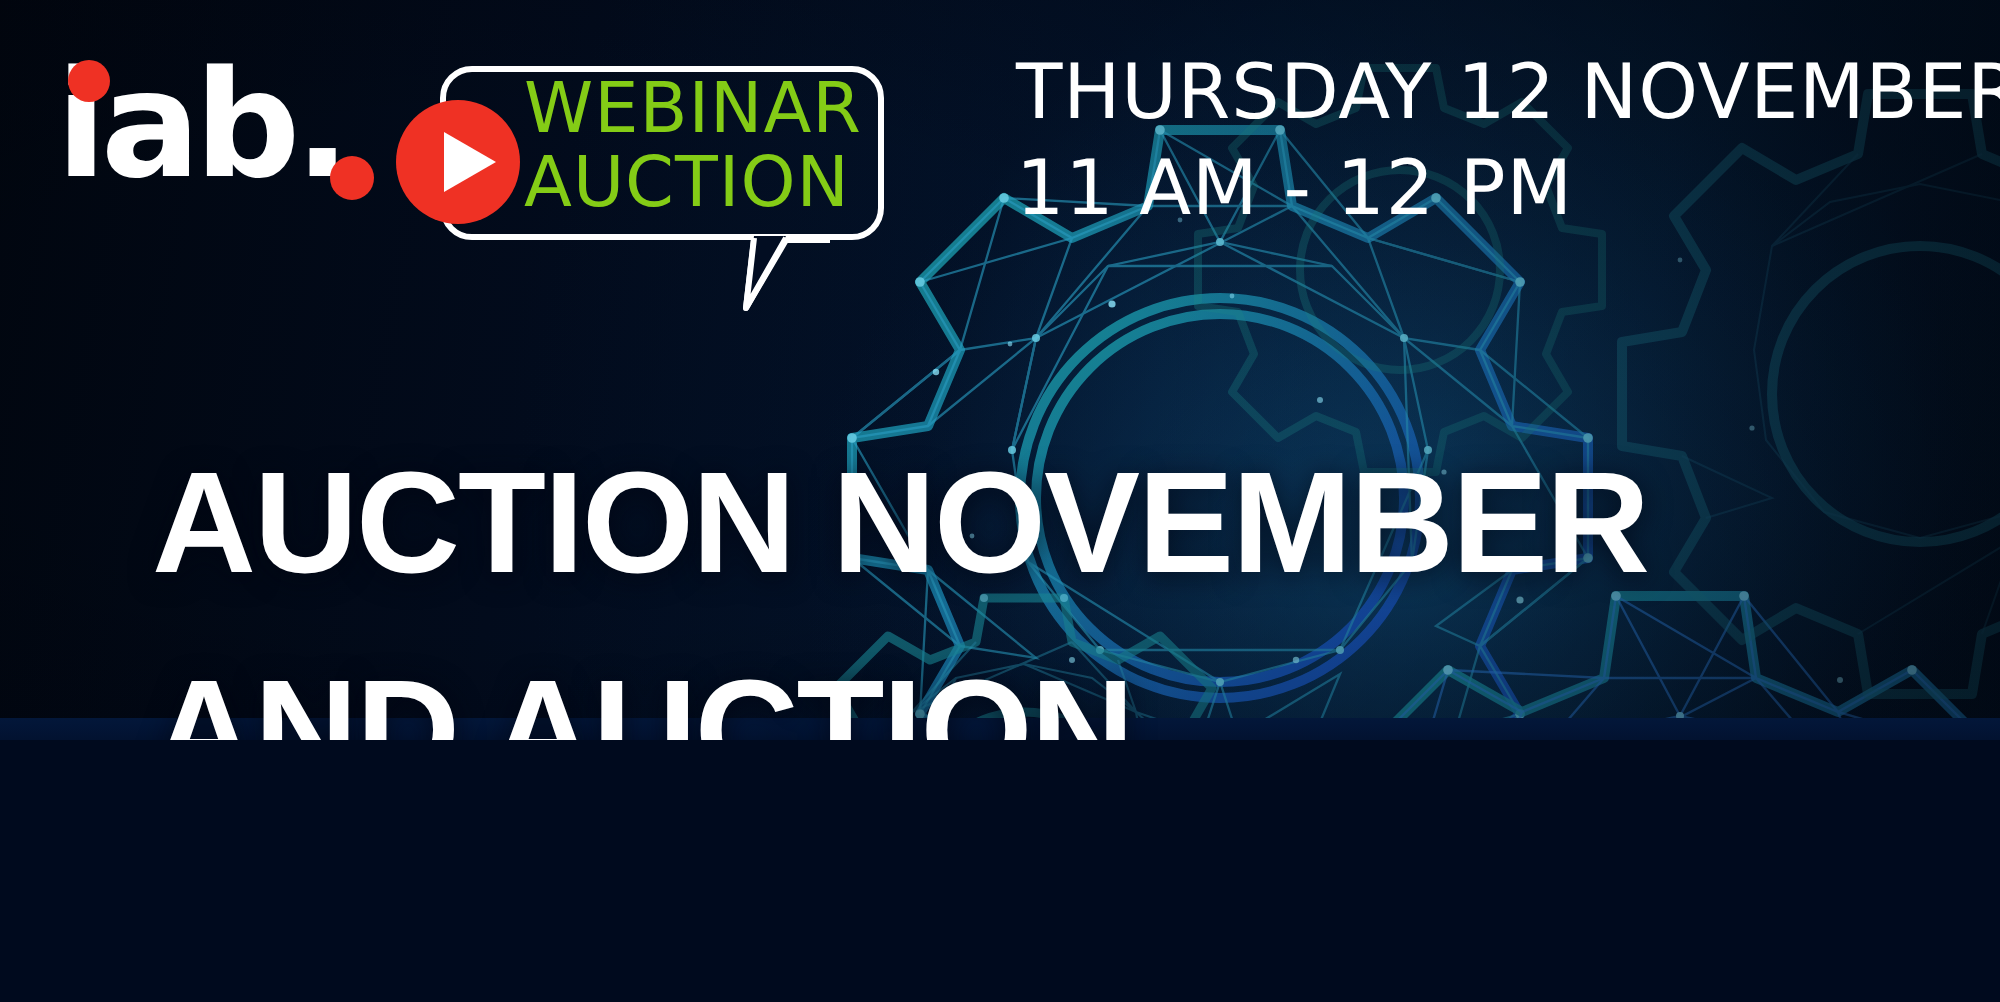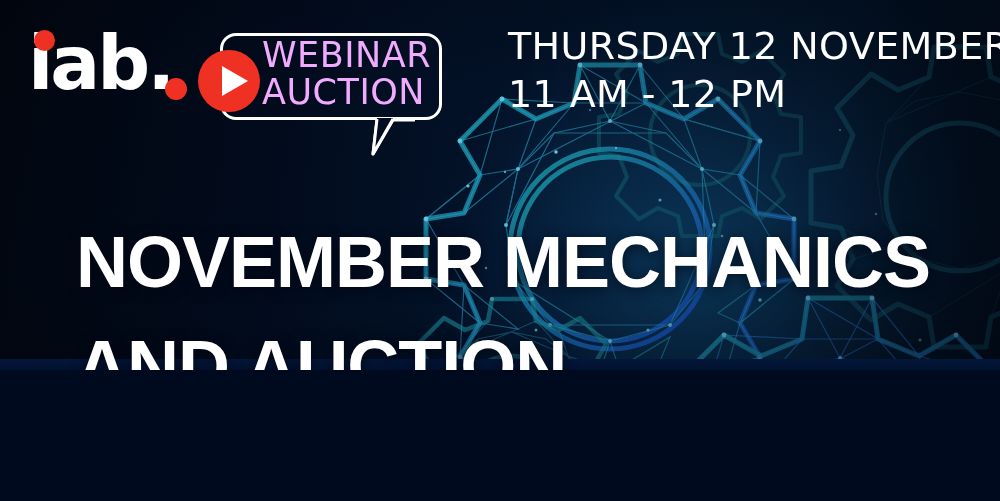--- a/index.html
+++ b/index.html
@@ -118,21 +118,21 @@
     left: 183px;
     top: 90px;
     width: 46px;
     height: 38px;
   }
   .bubble-text {
     position: absolute;
     left: 74px;
     top: 9px;
     width: 190px;
-    color: #f0abfc;
+    color: #84cc16;
     font-size: 35px;
     line-height: 37px;
     letter-spacing: 0.5px;
     font-family: "DejaVu Sans", sans-serif;
     font-weight: 400;
   }
   .bubble-text span { display: block; }
 
   .play-btn {
     position: absolute;
@@ -416,17 +416,17 @@
       <div class="play-tri"></div>
     </div>
   </div>
 
   <div class="datetime">
     <span>THURSDAY 12 NOVEMBER</span>
     <span>11 AM - 12 PM</span>
   </div>
 
   <div class="headline">
-    <span>NOVEMBER MECHANICS</span>
+    <span>AUCTION NOVEMBER</span>
     <span>AND AUCTION</span>
   </div>
 
 </div>
 
 </body></html>

